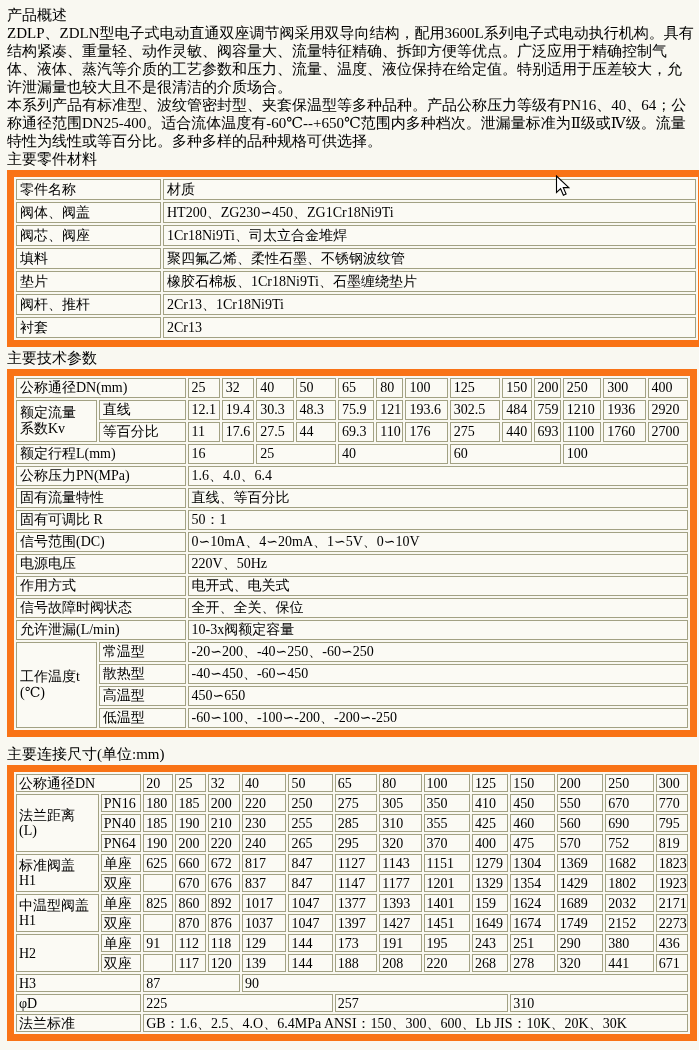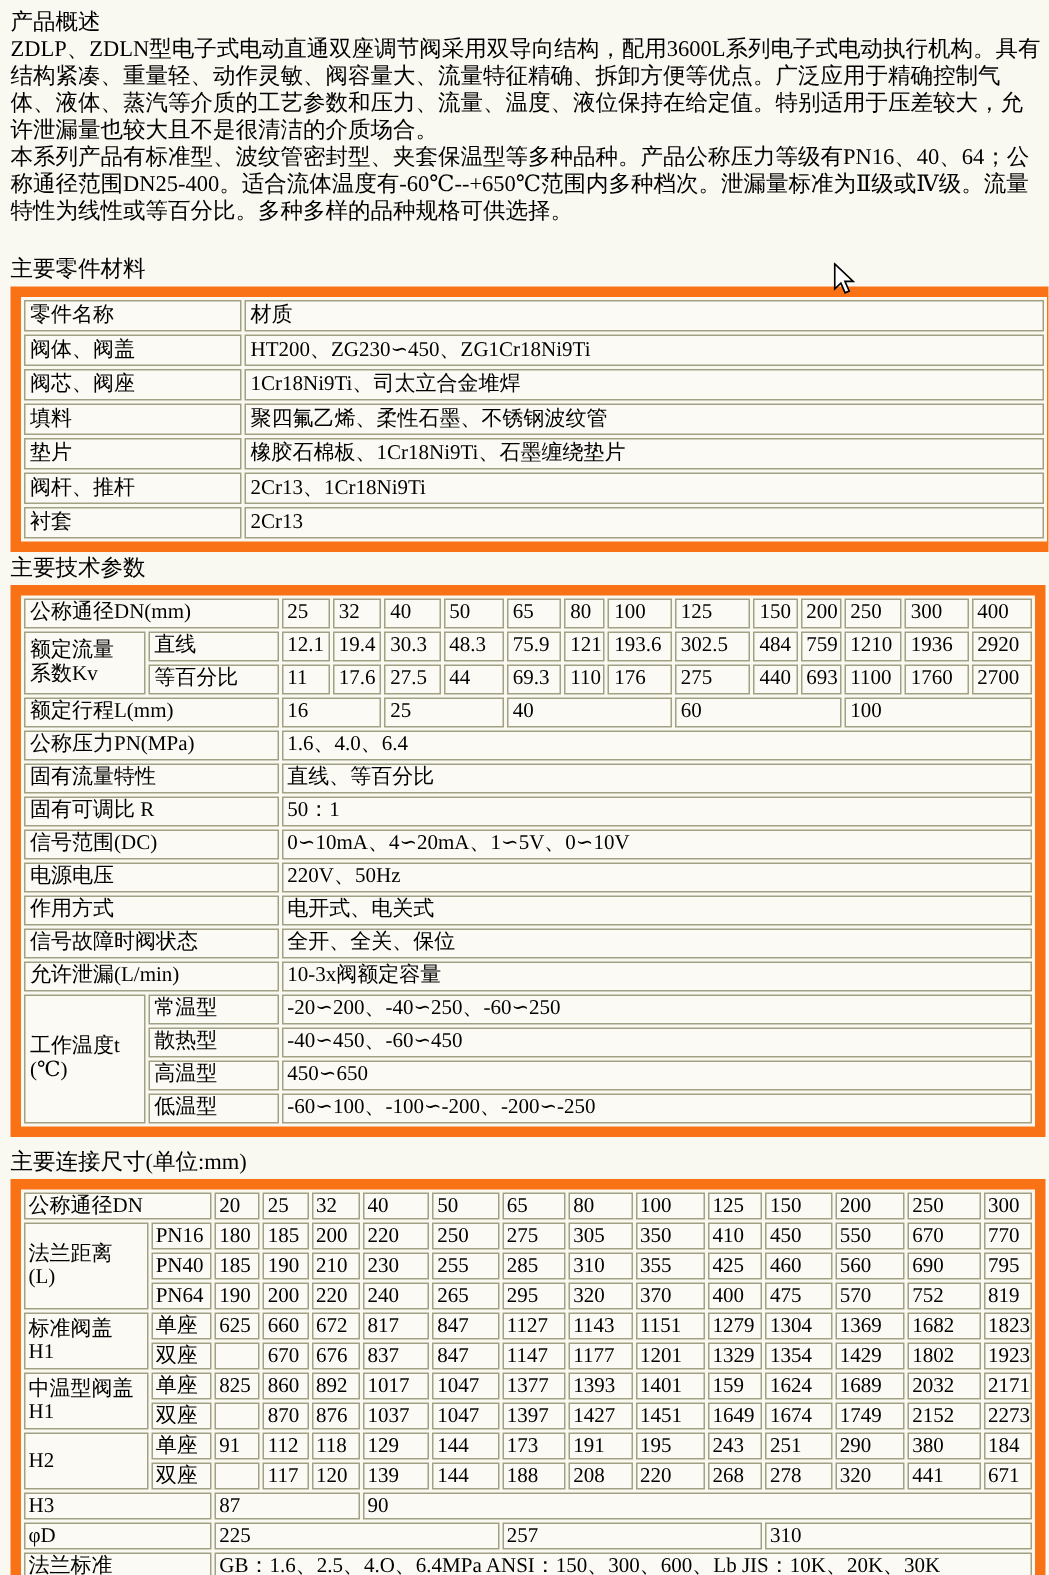--- a/index.html
+++ b/index.html
@@ -5,21 +5,21 @@
   html, body { margin: 0; padding: 0; }
   body {
     width: 699px; height: 1050px;
     position: relative; overflow: hidden;
     background: #f9f8f1; color: #000;
     font-family: "Liberation Serif", "DejaVu Serif", serif;
   }
   .doc { padding: 6px 3px 1px 7px; }
   .sec-title { font-size: 15px; line-height: 18px; }
   .para { margin: 0; font-size: 15px; line-height: 18px; }
-  #materials-title { margin-top: 21px; margin-bottom: 2px; }
+  #materials-title { margin-top: 0; margin-bottom: 2px; }
   #tech-title { margin-top: 2px; margin-bottom: 2px; }
   #dims-title { margin-top: 8px; margin-bottom: 2px; }
   .footnote { margin: 1px 0 0 0; font-size: 15px; line-height: 18px; }
   table.tbl {
     border-collapse: separate; border-spacing: 2px;
     border: 7px solid #f97316;
     table-layout: fixed; width: 690px;
     background: transparent;
   }
   table.tbl td {
@@ -376,21 +376,21 @@
           <td>118</td>
           <td>129</td>
           <td>144</td>
           <td>173</td>
           <td>191</td>
           <td>195</td>
           <td>243</td>
           <td>251</td>
           <td>290</td>
           <td>380</td>
-          <td>184</td>
+          <td>436</td>
         </tr>
         <tr>
           <td>双座</td>
           <td></td>
           <td>117</td>
           <td>120</td>
           <td>139</td>
           <td>144</td>
           <td>188</td>
           <td>208</td>

